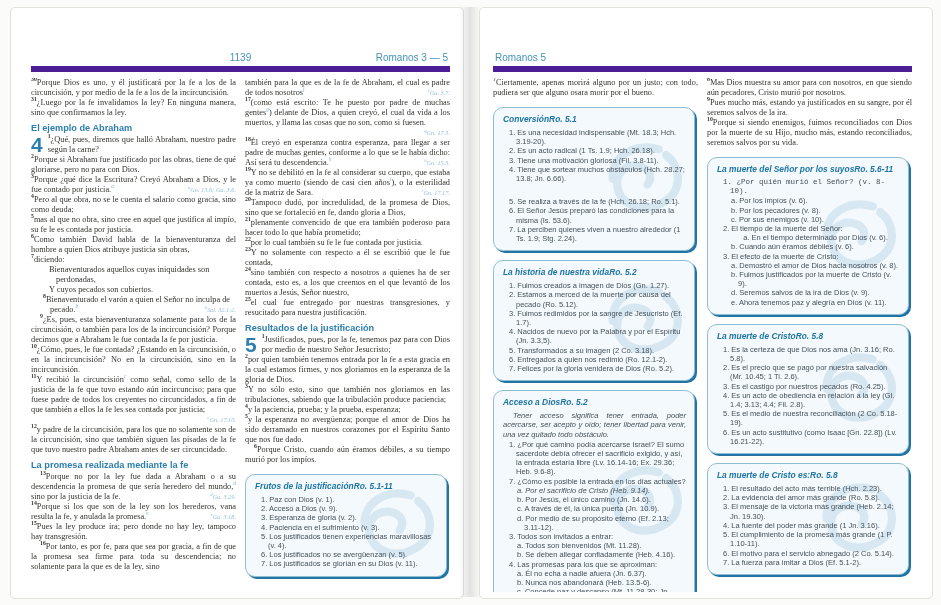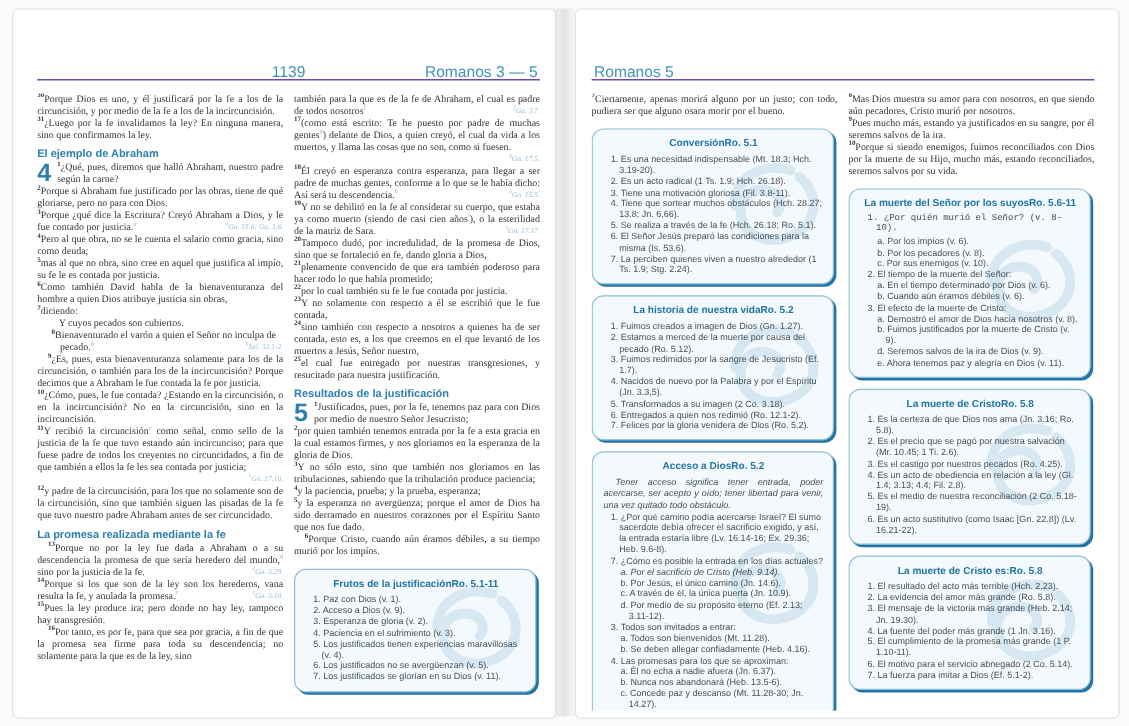--- a/index.html
+++ b/index.html
@@ -4,21 +4,21 @@
 <style>
   html,body{margin:0;padding:0;}
   body{width:941px;height:605px;background:#f2f2ee;font-family:"Liberation Sans",sans-serif;overflow:hidden;}
   .spread{position:relative;width:941px;height:605px;background:#fbfbf9;}
   .page{position:absolute;top:7px;height:590px;width:452px;background:#ffffff;border:1px solid #e2e2da;border-radius:5px;overflow:hidden;}
   .page.left{left:10px;}
   .page.right{left:479px;}
   .spine{position:absolute;left:459px;top:7px;width:22px;height:590px;
     background:linear-gradient(90deg,rgba(90,100,110,0) 0%,rgba(90,100,110,0.16) 50%,rgba(90,100,110,0) 100%);}
   
-  .pghead{position:absolute;top:44px;height:14px;color:#4593b8;font-size:13px;border-bottom:1px solid #4c1d95;}
+  .pghead{position:absolute;top:44px;height:14px;color:#4593b8;font-size:10px;border-bottom:6px solid #4c1d95;}
   .page.left .pghead{left:20px;right:13px;}
   .page.right .pghead{left:13px;right:20px;}
   .pghead .num{position:absolute;left:0;right:0;text-align:center;top:0;}
   .page.left .pghead .book{position:absolute;right:2px;top:0;}
   .page.right .pghead .book{position:absolute;left:2px;top:0;}
   
   .cols{position:absolute;top:70px;bottom:6px;display:flex;gap:9px;overflow:hidden;}
   .page.left .cols{left:20px;right:13px;}
   .page.right .cols{left:13px;right:20px;}
   .col{flex:1 1 50%;overflow:hidden;}
@@ -29,21 +29,21 @@
   sup.fm{font-size:5.4px;color:#8ab5cc;line-height:0;font-style:italic;}
   .xref{float:right;color:#95c0d5;font-size:6.3px;font-style:italic;line-height:10px;padding-left:5px;}
   .xref sup{font-size:4.8px;line-height:0;}
   h3.sect{margin:5px 0 1px 0;font-size:9.2px;line-height:11px;color:#2e7fad;font-weight:bold;font-family:"Liberation Sans",sans-serif;}
   .chapnum{float:left;font-size:21px;line-height:18px;font-weight:bold;color:#2e7fad;margin:1px 5px 0 0;font-family:"Liberation Sans",sans-serif;}
   .pline{font-family:"Liberation Serif",serif;font-size:8.3px;line-height:10px;color:#33332f;padding-left:25px;text-indent:-7px;}
   .pline.vnum{padding-left:19px;text-indent:-7px;}
   
   .bx{position:relative;margin:9px 3px 3px 0;background:#f3f9fc;border:1px solid #8ebdd4;border-radius:10px;
       box-shadow:2px 2px 0 0 #2274a3;padding:6px 8px 7px 9px;overflow:hidden;}
-  .bxhead{position:relative;z-index:1;display:flex;justify-content:center;font-weight:bold;color:#1e75a4;font-size:8.4px;line-height:10px;margin-bottom:4px;}
+  .bxhead{position:relative;z-index:1;display:flex;justify-content:flex-start;font-weight:bold;color:#1e75a4;font-size:8.4px;line-height:10px;margin-bottom:4px;font-style:italic;}
   .bxbody{position:relative;z-index:1;}
   .bxline{color:#45505a;font-size:7.5px;line-height:9.2px;}
   .bxintro{font-style:italic;color:#45505a;font-size:7.5px;line-height:9.2px;text-indent:10px;text-align:justify;margin-bottom:1px;}
   .wm{position:absolute;right:4px;top:50%;transform:translateY(-50%);z-index:0;opacity:0.85;}
   .clearfix::after{content:"";display:table;clear:both;}
 </style>
 </head>
 <body>
 
 <div class="spread">
@@ -61,20 +61,21 @@
             <span class="chapnum">4</span>
             <p class="verse clearfix"><sup class="vn">1</sup>¿Qué, pues, diremos que halló Abraham, nuestro padre según la carne?</p>
           </div>
           <p class="verse clearfix"><sup class="vn">2</sup>Porque si Abraham fue justificado por las obras, tiene de qué gloriarse, pero no para con Dios.</p>
           <p class="verse clearfix"><sup class="vn">3</sup>Porque ¿qué dice la Escritura? Creyó Abraham a Dios, y le fue contado por justicia.<sup class="fm">a</sup><span class="xref"><sup>a</sup>Gn. 15.6; Ga. 3.6.</span></p>
           <p class="verse clearfix"><sup class="vn">4</sup>Pero al que obra, no se le cuenta el salario como gracia, sino como deuda;</p>
           <p class="verse clearfix"><sup class="vn">5</sup>mas al que no obra, sino cree en aquel que justifica al impío, su fe le es contada por justicia.</p>
           <p class="verse clearfix"><sup class="vn">6</sup>Como también David habla de la bienaventuranza del hombre a quien Dios atribuye justicia sin obras,</p>
           <p class="verse clearfix"><sup class="vn">7</sup>diciendo:</p>
           <div>
+            <div class="pline">Bienaventurados aquellos cuyas iniquidades son perdonadas,</div>
             <div class="pline">Y cuyos pecados son cubiertos.</div>
             <div class="pline vnum"><sup class="vn">8</sup>Bienaventurado el varón a quien el Señor no inculpa de pecado.<sup class="fm">b</sup><span class="xref"><sup>b</sup>Sal. 32.1-2.</span></div>
           </div>
           <p class="verse clearfix ind"><sup class="vn">9</sup>¿Es, pues, esta bienaventuranza solamente para los de la circuncisión, o también para los de la incircuncisión? Porque decimos que a Abraham le fue contada la fe por justicia.</p>
           <p class="verse clearfix"><sup class="vn">10</sup>¿Cómo, pues, le fue contada? ¿Estando en la circuncisión, o en la incircuncisión? No en la circuncisión, sino en la incircuncisión.</p>
           <p class="verse clearfix"><sup class="vn">11</sup>Y recibió la circuncisión<sup class="fm">c</sup> como señal, como sello de la justicia de la fe que tuvo estando aún incircunciso; para que fuese padre de todos los creyentes no circuncidados, a fin de que también a ellos la fe les sea contada por justicia;<span class="xref"><sup>c</sup>Gn. 17.10.</span></p>
           <p class="verse clearfix"><sup class="vn">12</sup>y padre de la circuncisión, para los que no solamente son de la circuncisión, sino que también siguen las pisadas de la fe que tuvo nuestro padre Abraham antes de ser circuncidado.</p>
           <h3 class="sect">La promesa realizada mediante la fe</h3>
           <p class="verse clearfix ind"><sup class="vn">13</sup>Porque no por la ley fue dada a Abraham o a su descendencia la promesa de que sería heredero del mundo,<sup class="fm">d</sup> sino por la justicia de la fe.<span class="xref"><sup>d</sup>Ga. 3.29.</span></p>
           <p class="verse clearfix"><sup class="vn">14</sup>Porque si los que son de la ley son los herederos, vana resulta la fe, y anulada la promesa.<sup class="fm">e</sup><span class="xref"><sup>e</sup>Ga. 3.18.</span></p>
@@ -139,21 +140,21 @@
               </svg></div>
             <div class="bxhead">
               <span>Conversión</span>
               <span>Ro. 5.1</span>
             </div>
             <div class="bxbody">
               <div class="bxline" style="padding-left: 13px; text-indent: -7px;">1. Es una necesidad indispensable (Mt. 18.3; Hch. 3.19-20).</div>
               <div class="bxline" style="padding-left: 13px; text-indent: -7px;">2. Es un acto radical (1 Ts. 1.9; Hch. 26.18).</div>
               <div class="bxline" style="padding-left: 13px; text-indent: -7px;">3. Tiene una motivación gloriosa (Fil. 3.8-11).</div>
               <div class="bxline" style="padding-left: 13px; text-indent: -7px;">4. Tiene que sortear muchos obstáculos (Hch. 28.27; 13.8; Jn. 6.66).</div>
-              <div class="bxline" style="padding-left: 13px; text-indent: -7px;">5. Se realiza a través de la fe (Hch. 26.18; Ro. 5.1).</div>
+              <div class="bxline" style="padding-left: 13px; text-indent: -7px; margin-top: 14px;">5. Se realiza a través de la fe (Hch. 26.18; Ro. 5.1).</div>
               <div class="bxline" style="padding-left: 13px; text-indent: -7px;">6. El Señor Jesús preparó las condiciones para la misma (Is. 53.6).</div>
               <div class="bxline" style="padding-left: 13px; text-indent: -7px;">7. La perciben quienes viven a nuestro alrededor (1 Ts. 1.9; Stg. 2.24).</div>
             </div>
           </div>
           <div class="bx">
             <div class="wm"><svg width="92" height="92" viewBox="0 0 100 100" fill="none">
                 <path d="M16 52 C14 28 40 12 66 20" stroke="#d2e5f0" stroke-width="9" stroke-linecap="round"></path>
                 <path d="M74 26 C92 40 92 68 68 79 C46 89 24 80 21 60 C19 46 30 36 44 38 C56 40 60 50 54 58" stroke="#d2e5f0" stroke-width="9" stroke-linecap="round"></path>
               </svg></div>
             <div class="bxhead">
@@ -209,21 +210,21 @@
             <div class="bxhead">
               <span>La muerte del Señor por los suyos</span>
               <span>Ro. 5.6-11</span>
             </div>
             <div class="bxbody">
               <div class="bxline" style="padding-left: 13px; text-indent: -7px; font-family: Liberation Mono, monospace;">1. ¿Por quién murió el Señor? (v. 8-10).</div>
               <div class="bxline" style="padding-left: 21px; text-indent: -7px;">a. Por los impíos (v. 6).</div>
               <div class="bxline" style="padding-left: 21px; text-indent: -7px;">b. Por los pecadores (v. 8).</div>
               <div class="bxline" style="padding-left: 21px; text-indent: -7px;">c. Por sus enemigos (v. 10).</div>
               <div class="bxline" style="padding-left: 13px; text-indent: -7px;">2. El tiempo de la muerte del Señor:</div>
-              <div class="bxline" style="padding-left: 21px; text-indent: -7px;">a. En el tiempo determinado por Dios (v. 6).</div>
+              <div class="bxline" style="padding-left: 21px; text-indent: -7px; text-align: center;">a. En el tiempo determinado por Dios (v. 6).</div>
               <div class="bxline" style="padding-left: 21px; text-indent: -7px;">b. Cuando aún éramos débiles (v. 6).</div>
               <div class="bxline" style="padding-left: 13px; text-indent: -7px;">3. El efecto de la muerte de Cristo:</div>
               <div class="bxline" style="padding-left: 21px; text-indent: -7px;">a. Demostró el amor de Dios hacia nosotros (v. 8).</div>
               <div class="bxline" style="padding-left: 21px; text-indent: -7px;">b. Fuimos justificados por la muerte de Cristo (v. 9).</div>
               <div class="bxline" style="padding-left: 21px; text-indent: -7px;">d. Seremos salvos de la ira de Dios (v. 9).</div>
               <div class="bxline" style="padding-left: 21px; text-indent: -7px;">e. Ahora tenemos paz y alegría en Dios (v. 11).</div>
             </div>
           </div>
           <div class="bx">
             <div class="wm"><svg width="92" height="92" viewBox="0 0 100 100" fill="none">

